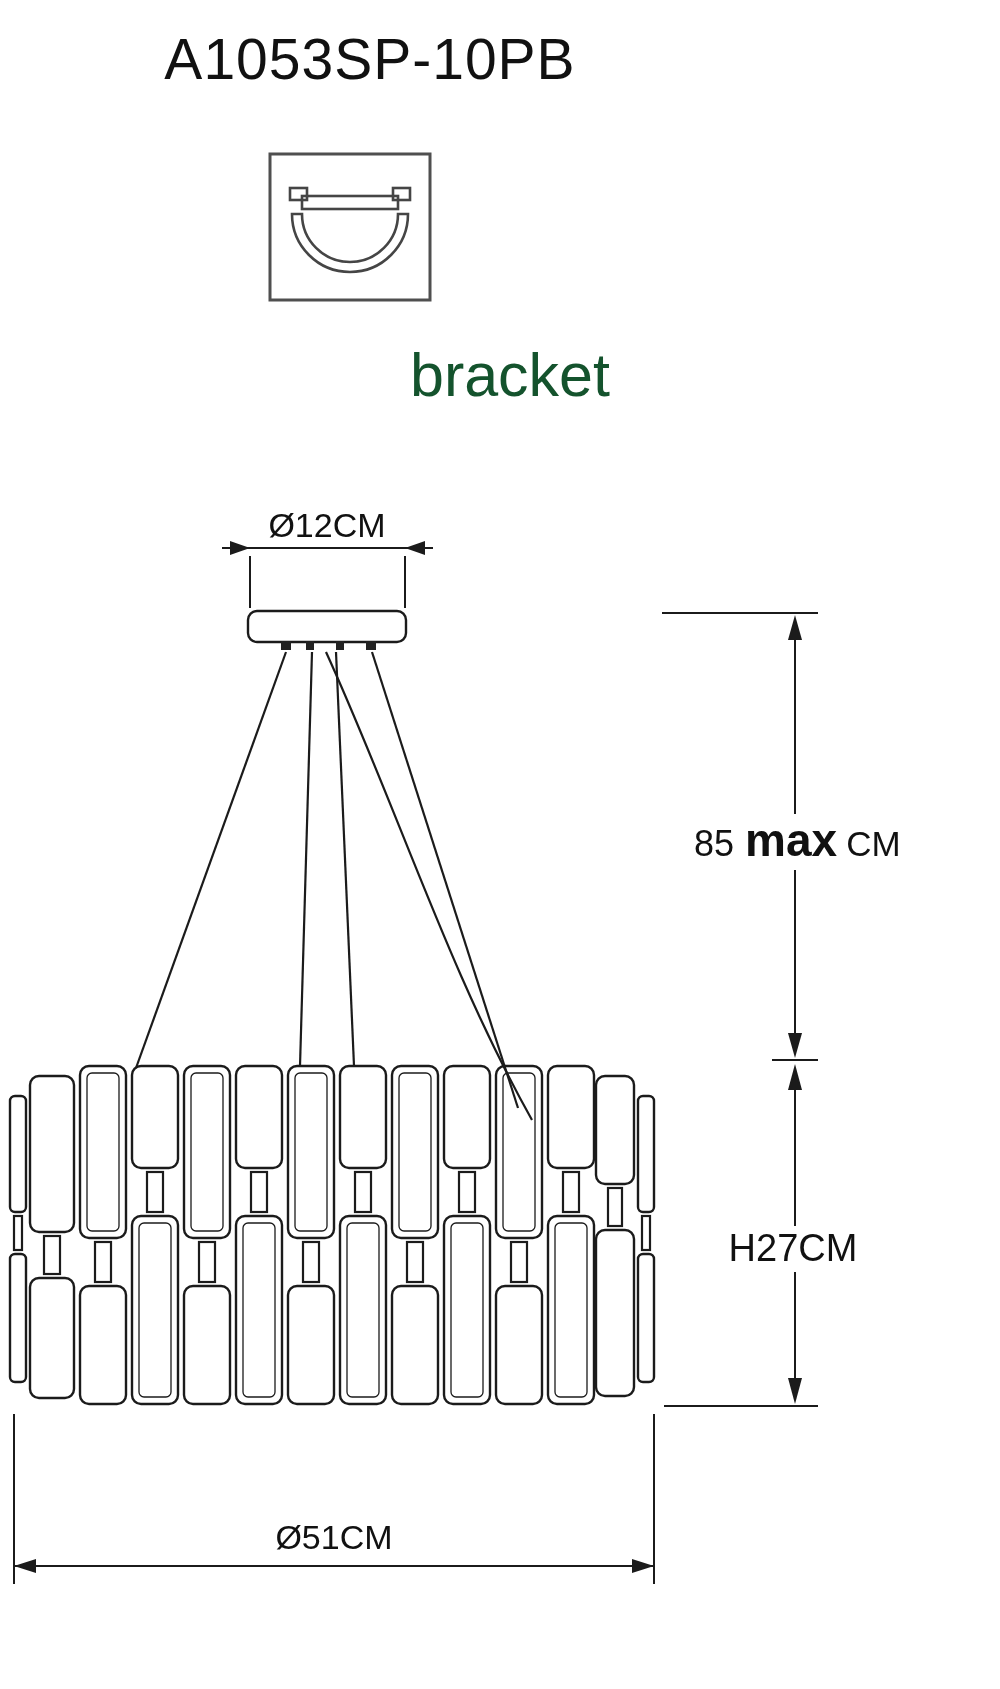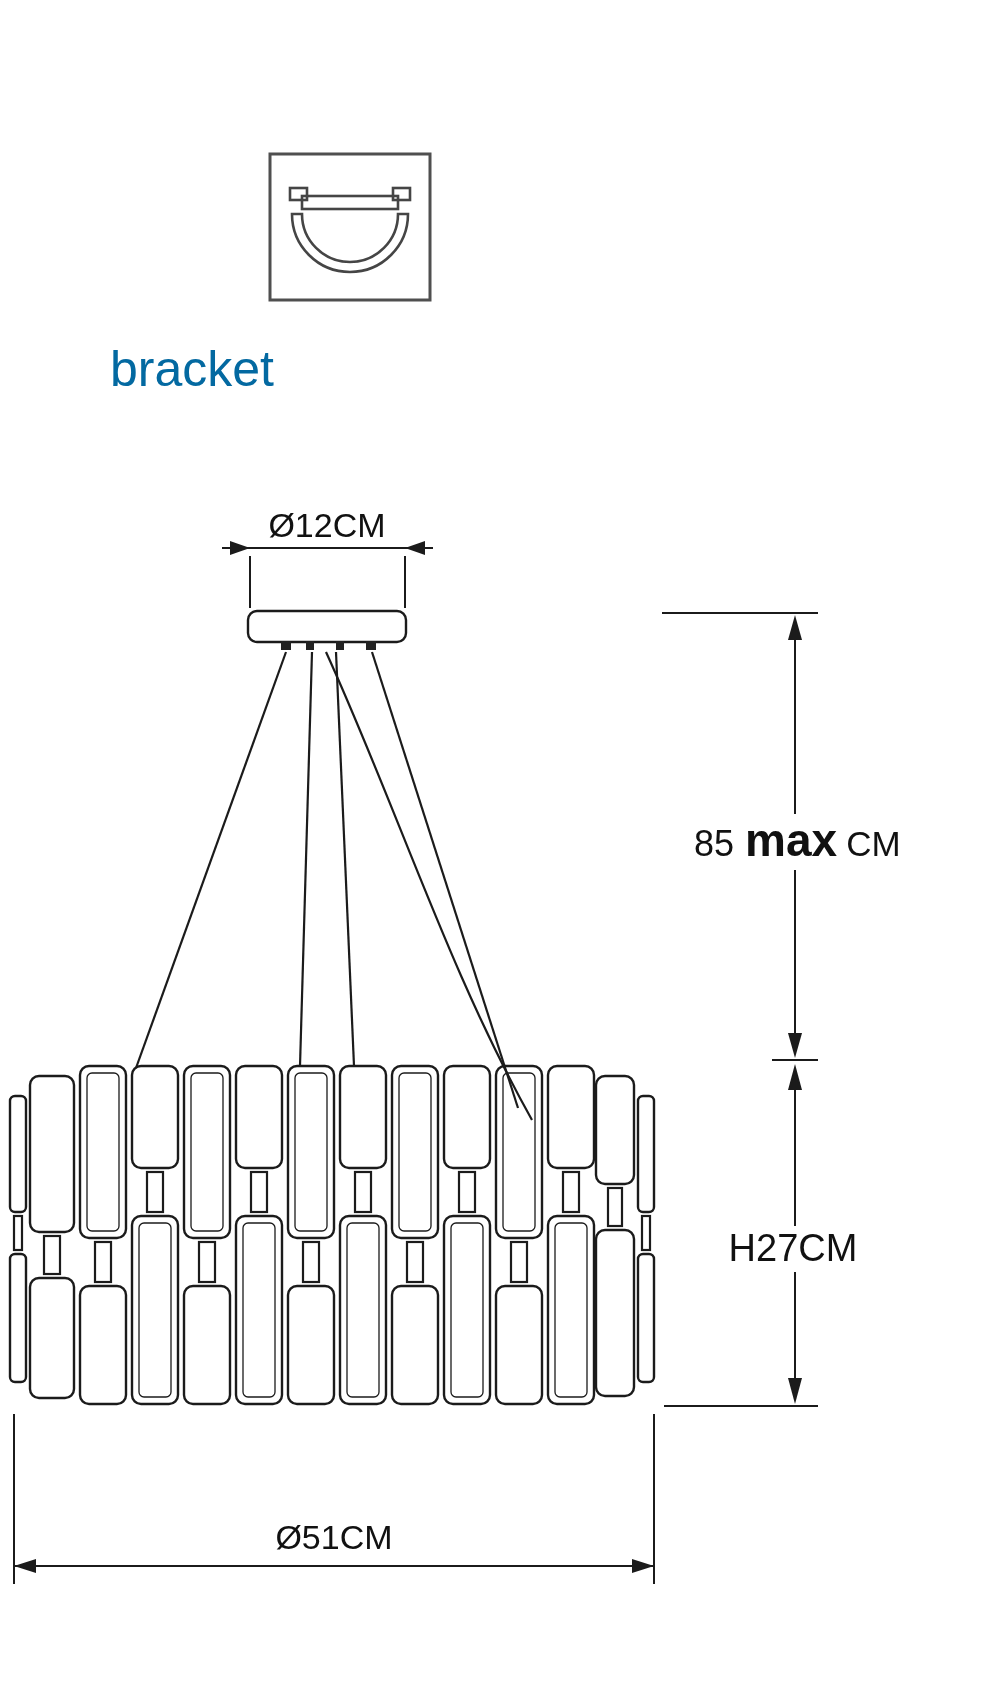--- a/index.html
+++ b/index.html
@@ -5,22 +5,22 @@
   html,body{margin:0;padding:0;background:#ffffff;}
   .canvas{
     position:relative;width:1000px;height:1689px;background:#ffffff;
     font-family:"Liberation Sans",sans-serif;color:#111;overflow:hidden;
   }
   .page-title{
     position:absolute;top:26px;left:70px;width:600px;text-align:center;
     font-size:57px;font-weight:500;letter-spacing:1px;color:#111;
   }
   .bracket-label{
-    position:absolute;top:340px;left:110px;width:500px;text-align:left;
-    font-size:50px;font-weight:400;color:#0369a1;
+    position:absolute;top:340px;left:110px;width:500px;text-align:right;
+    font-size:61px;font-weight:400;color:#14532d;
   }
   .icon-svg{position:absolute;top:152px;left:268px;}
   .draw-svg{position:absolute;top:0;left:0;}
   .ln{stroke:#1b1b1b;stroke-width:2;fill:none;}
   .wire{stroke:#1b1b1b;stroke-width:2.2;fill:none;}
   .arrow{fill:#1b1b1b;stroke:none;}
   .plate{fill:#ffffff;stroke:#1b1b1b;stroke-width:2.4;}
   .plate-in{fill:none;stroke:#1b1b1b;stroke-width:1.3;}
   .conn{fill:#ffffff;stroke:#1b1b1b;stroke-width:2.2;}
   .nub{fill:#222;}
@@ -31,20 +31,21 @@
   .t-max{font-size:46px;font-weight:700;}
   .t-unit{font-size:35px;}
   .icon-stroke{stroke:#454545;stroke-width:2.6;fill:none;}
   .icon-frame{stroke:#4f4f4f;stroke-width:3;fill:none;}
 </style>
 </head>
 <body>
 
 <div class="canvas">
 
+  <div class="page-title">A1053SP-10PB</div>
 
   <svg class="icon-svg" width="164" height="150" viewBox="0 0 164 150">
     <rect x="2" y="2" width="160" height="146" class="icon-frame"></rect>
 
     <path d="M 24,62 A 58,58 0 0 0 140,62 L 130,62 A 48,48 0 0 1 34,62 Z" class="icon-stroke"></path>
 
     <rect x="34" y="44" width="96" height="13" class="icon-stroke"></rect>
     <rect x="22" y="36" width="17" height="12" class="icon-stroke"></rect>
     <rect x="125" y="36" width="17" height="12" class="icon-stroke"></rect>
   </svg>

